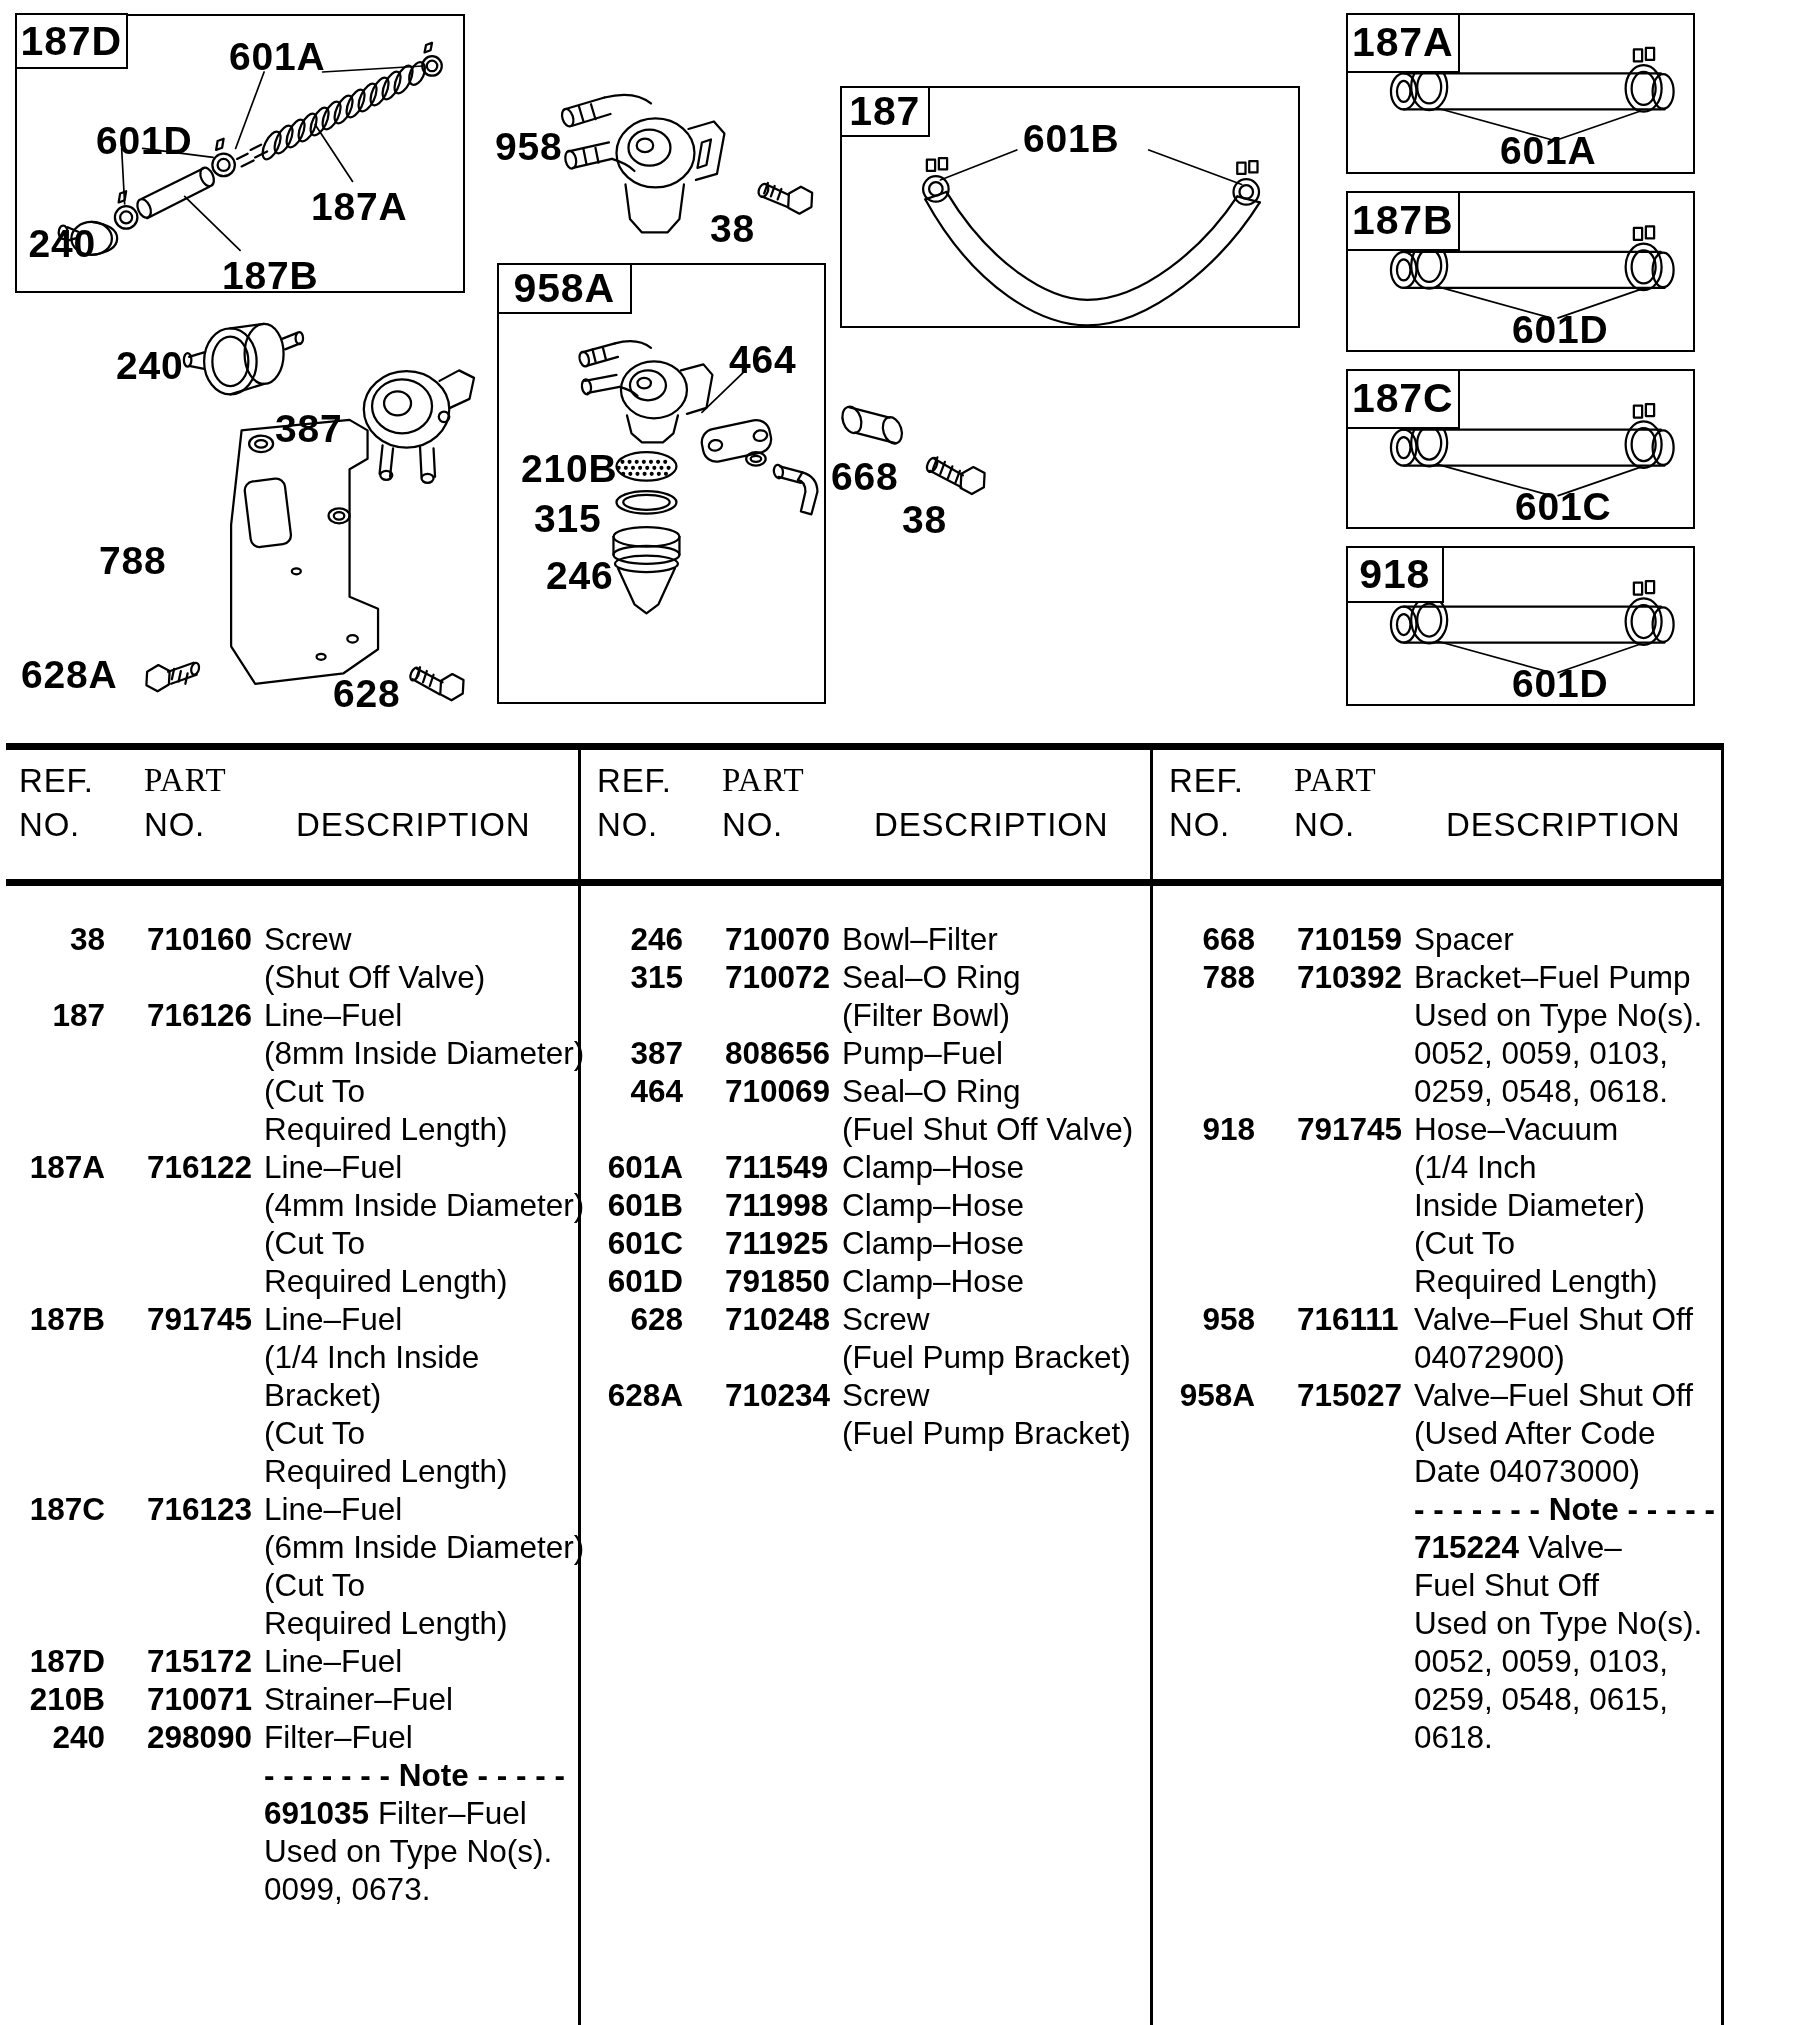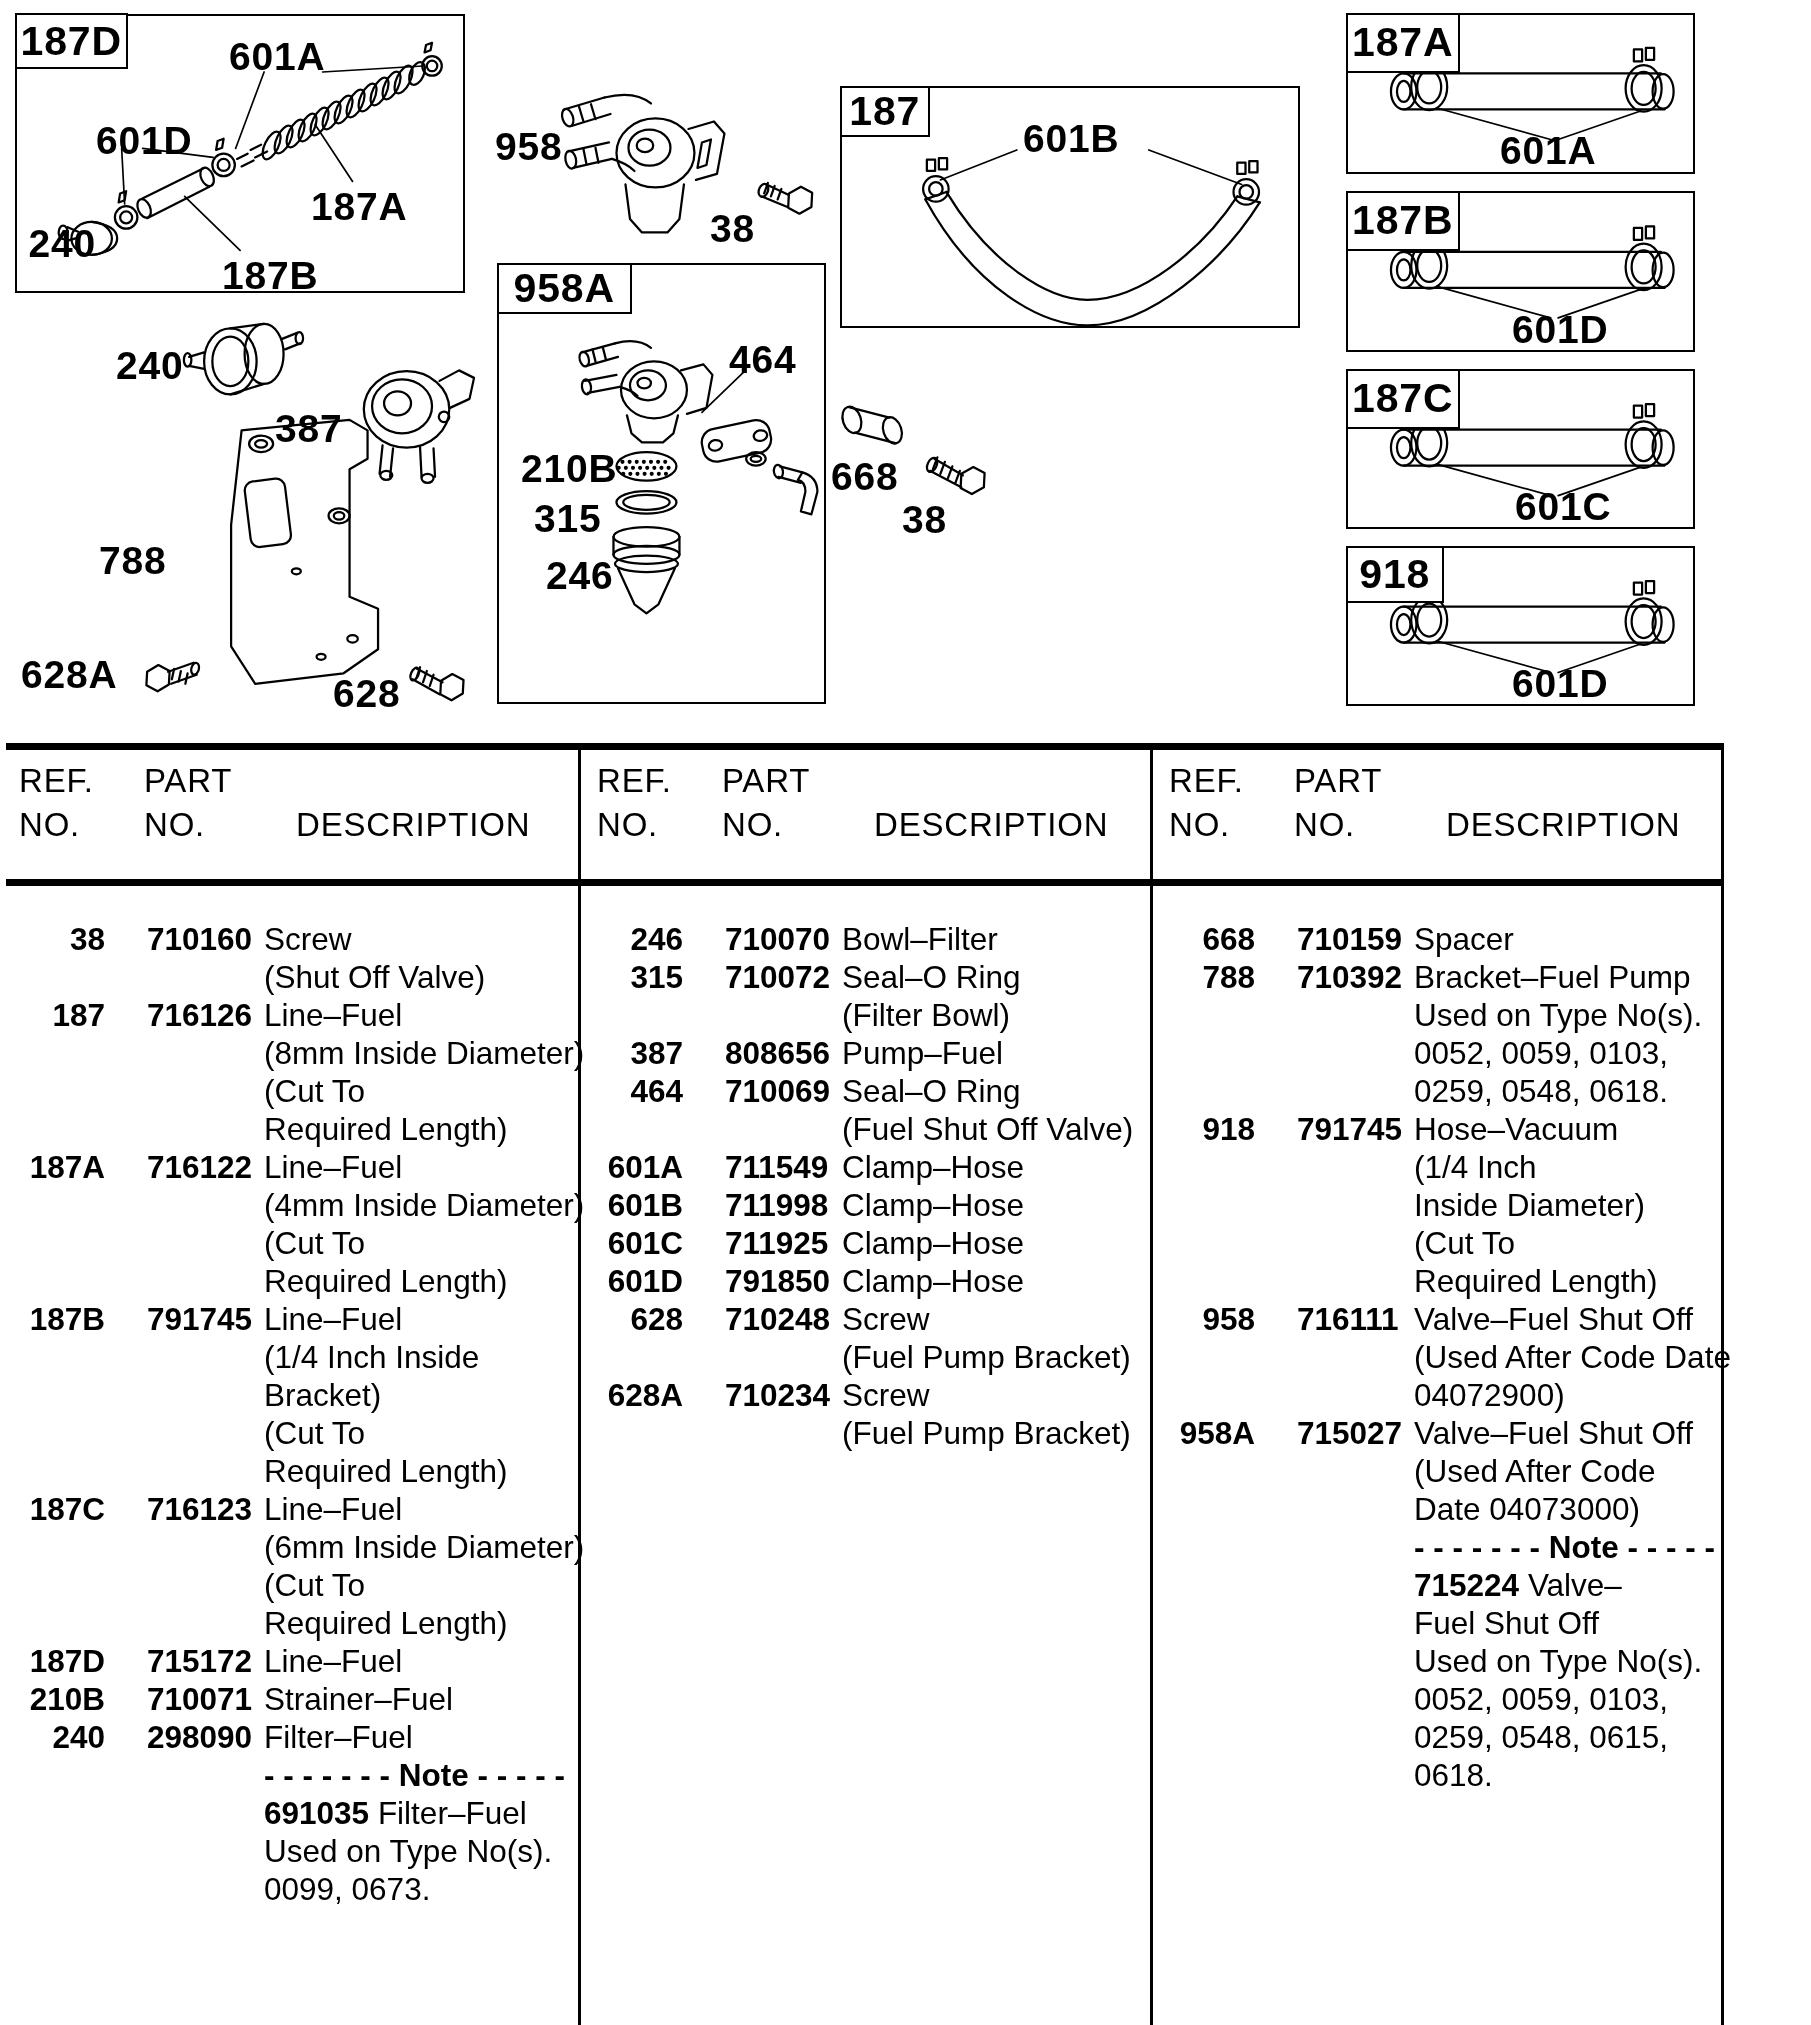--- a/index.html
+++ b/index.html
@@ -23,21 +23,21 @@
   }
   .callout { position:absolute; font-weight:bold; font-size:39px; letter-spacing:0.8px; white-space:nowrap; }
 
   .rule-h { position:absolute; background:#000; height:6.8px; }
   .rule-v { position:absolute; background:#000; width:3px; }
 
   .thead { position:absolute; top:762px; width:572px; font-size:33px; letter-spacing:0.8px; }
   .thead span { position:absolute; text-align:left; white-space:nowrap; }
   .h-ref1  { left:19px;  width:120px; top:0; }
   .h-ref2  { left:19px;  width:120px; top:44px; }
-  .h-part1 { left:144px; width:120px; top:0; }
+  .h-part1 { left:144px; width:120px; top:0;font-family:Liberation Serif, serif; }
   .h-part2 { left:144px; width:120px; top:44px; }
   .h-desc  { left:296px; width:233px; top:44px; }
 
   .tcol { position:absolute; top:921px; width:572px; font-size:31.5px; }
   .t-line { position:relative; height:38px; white-space:nowrap; }
   .t-ref  { position:absolute; left:0; width:105px; text-align:right; font-weight:bold; }
   .t-part { position:absolute; left:147px; font-weight:bold; }
   .t-desc { position:absolute; left:264px; }
   .b { font-weight:bold; }
 </style>
@@ -484,23 +484,20 @@
       </div>
       <div class="t-line">
         <span class="t-desc"><span>Required Length)</span></span>
       </div>
       <div class="t-line">
         <span class="t-ref">958</span>
         <span class="t-part">716111</span>
         <span class="t-desc"><span>Valve–Fuel Shut Off</span></span>
       </div>
       <div class="t-line">
-        <span class="t-desc"><span>(Used After Code Date</span></span>
-      </div>
-      <div class="t-line">
         <span class="t-desc"><span>04072900)</span></span>
       </div>
       <div class="t-line">
         <span class="t-ref">958A</span>
         <span class="t-part">715027</span>
         <span class="t-desc"><span>Valve–Fuel Shut Off</span></span>
       </div>
       <div class="t-line">
         <span class="t-desc"><span>(Used After Code</span></span>
       </div>

